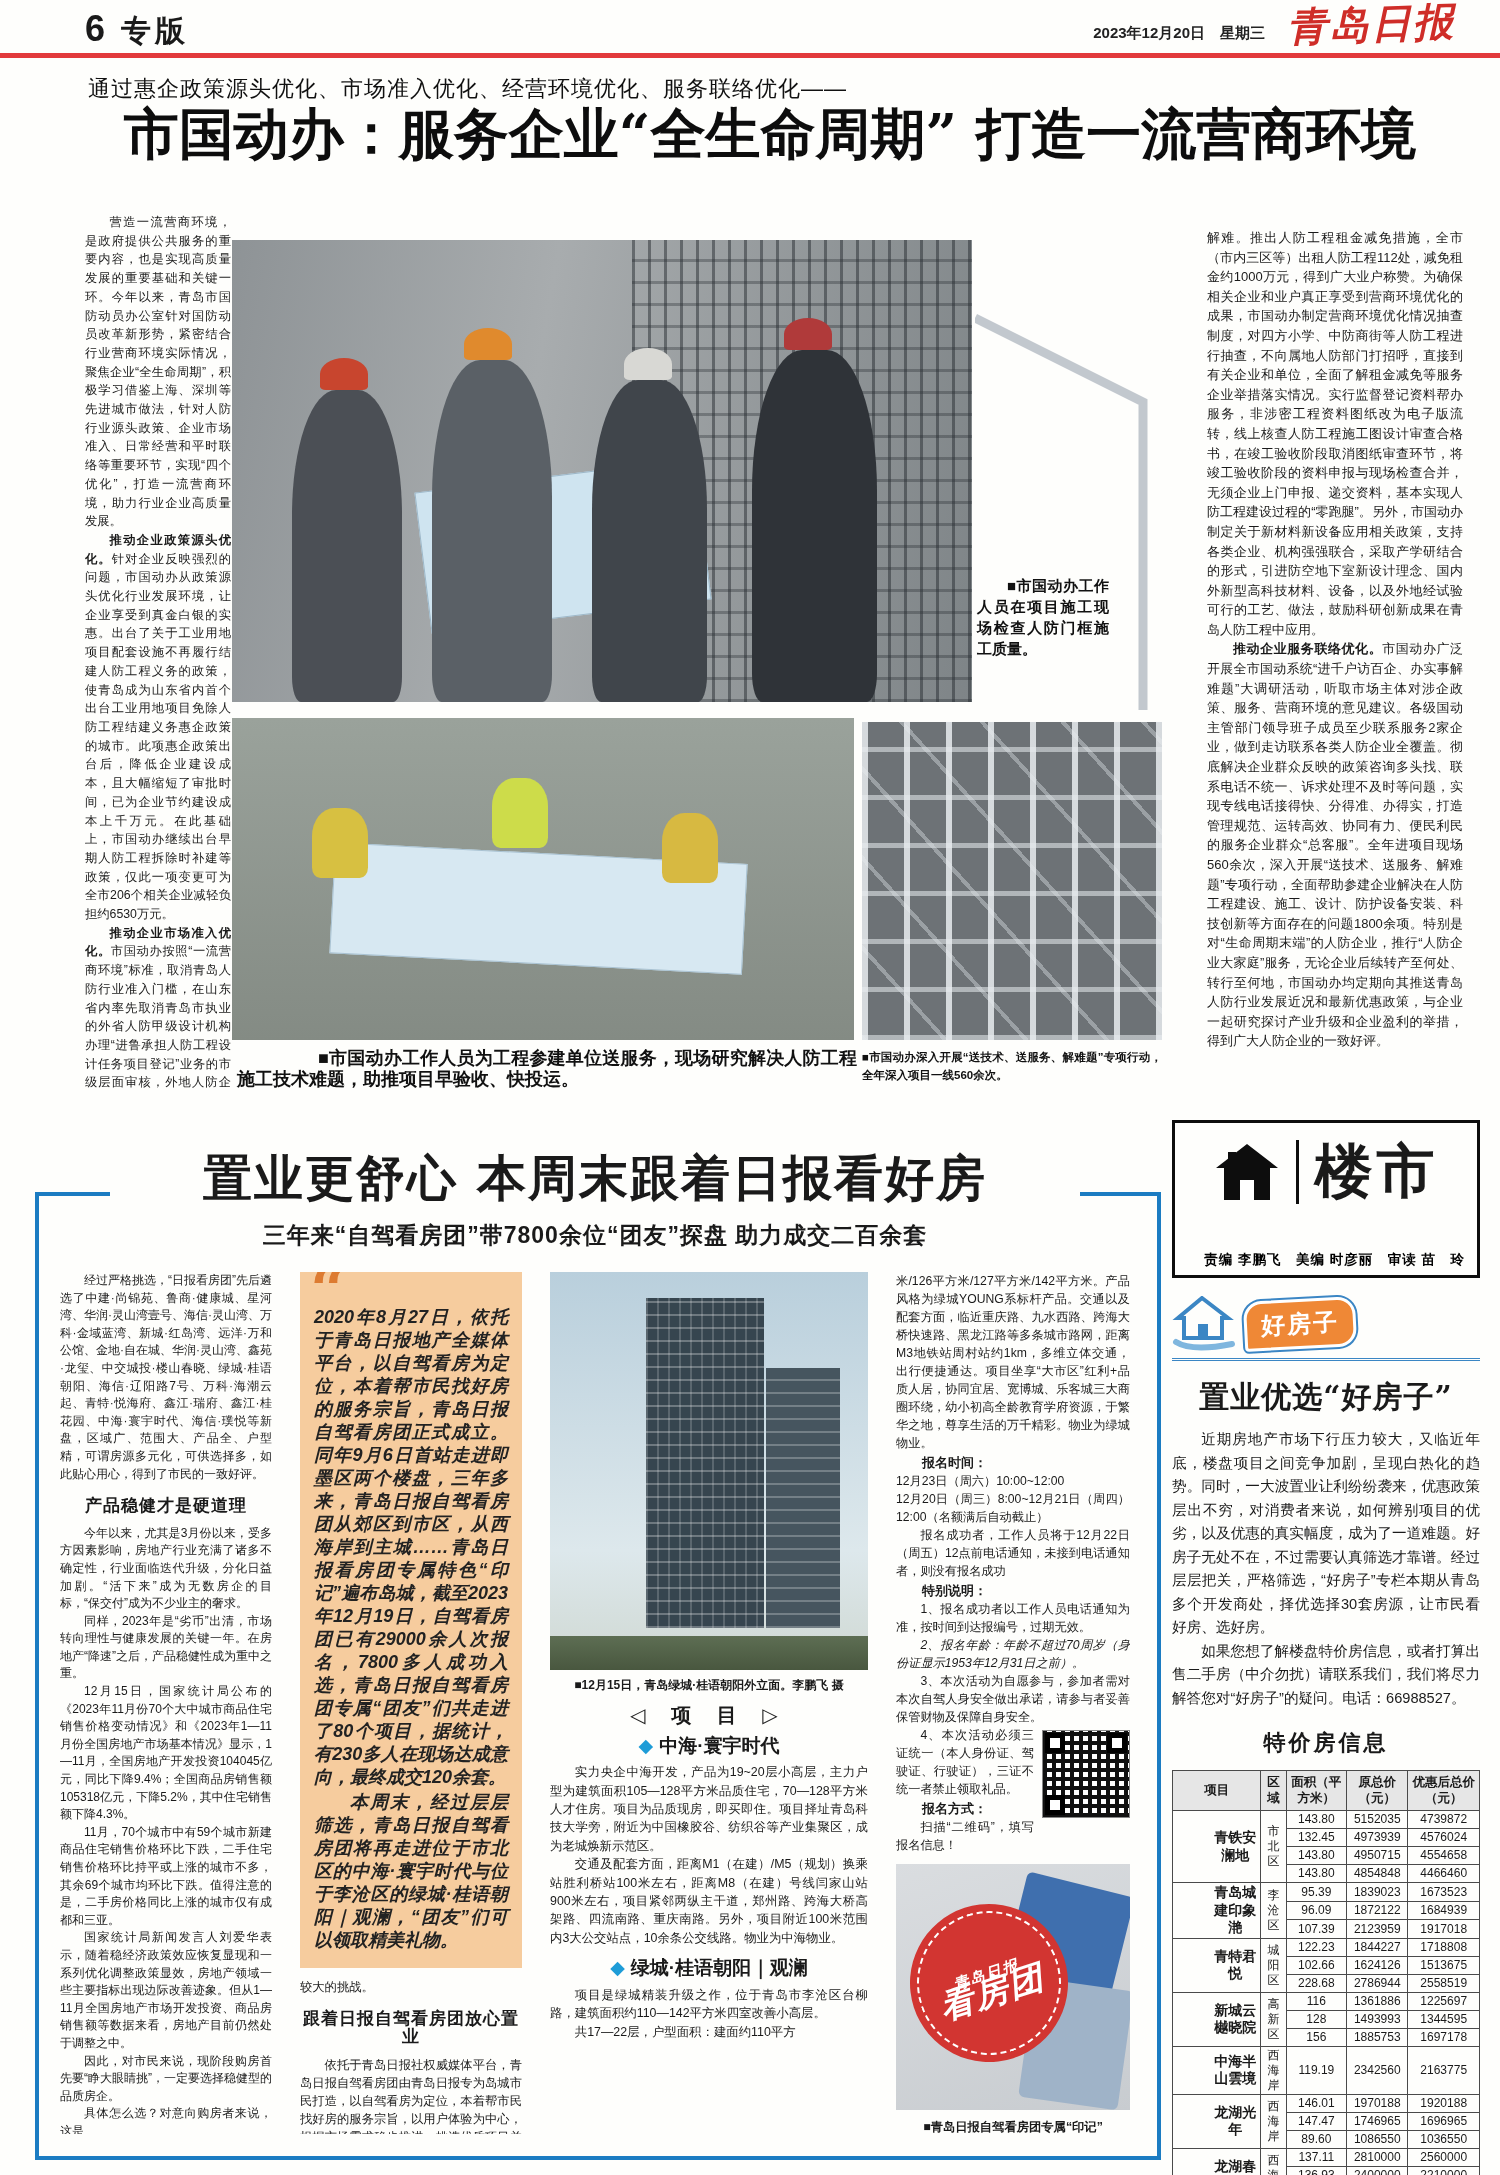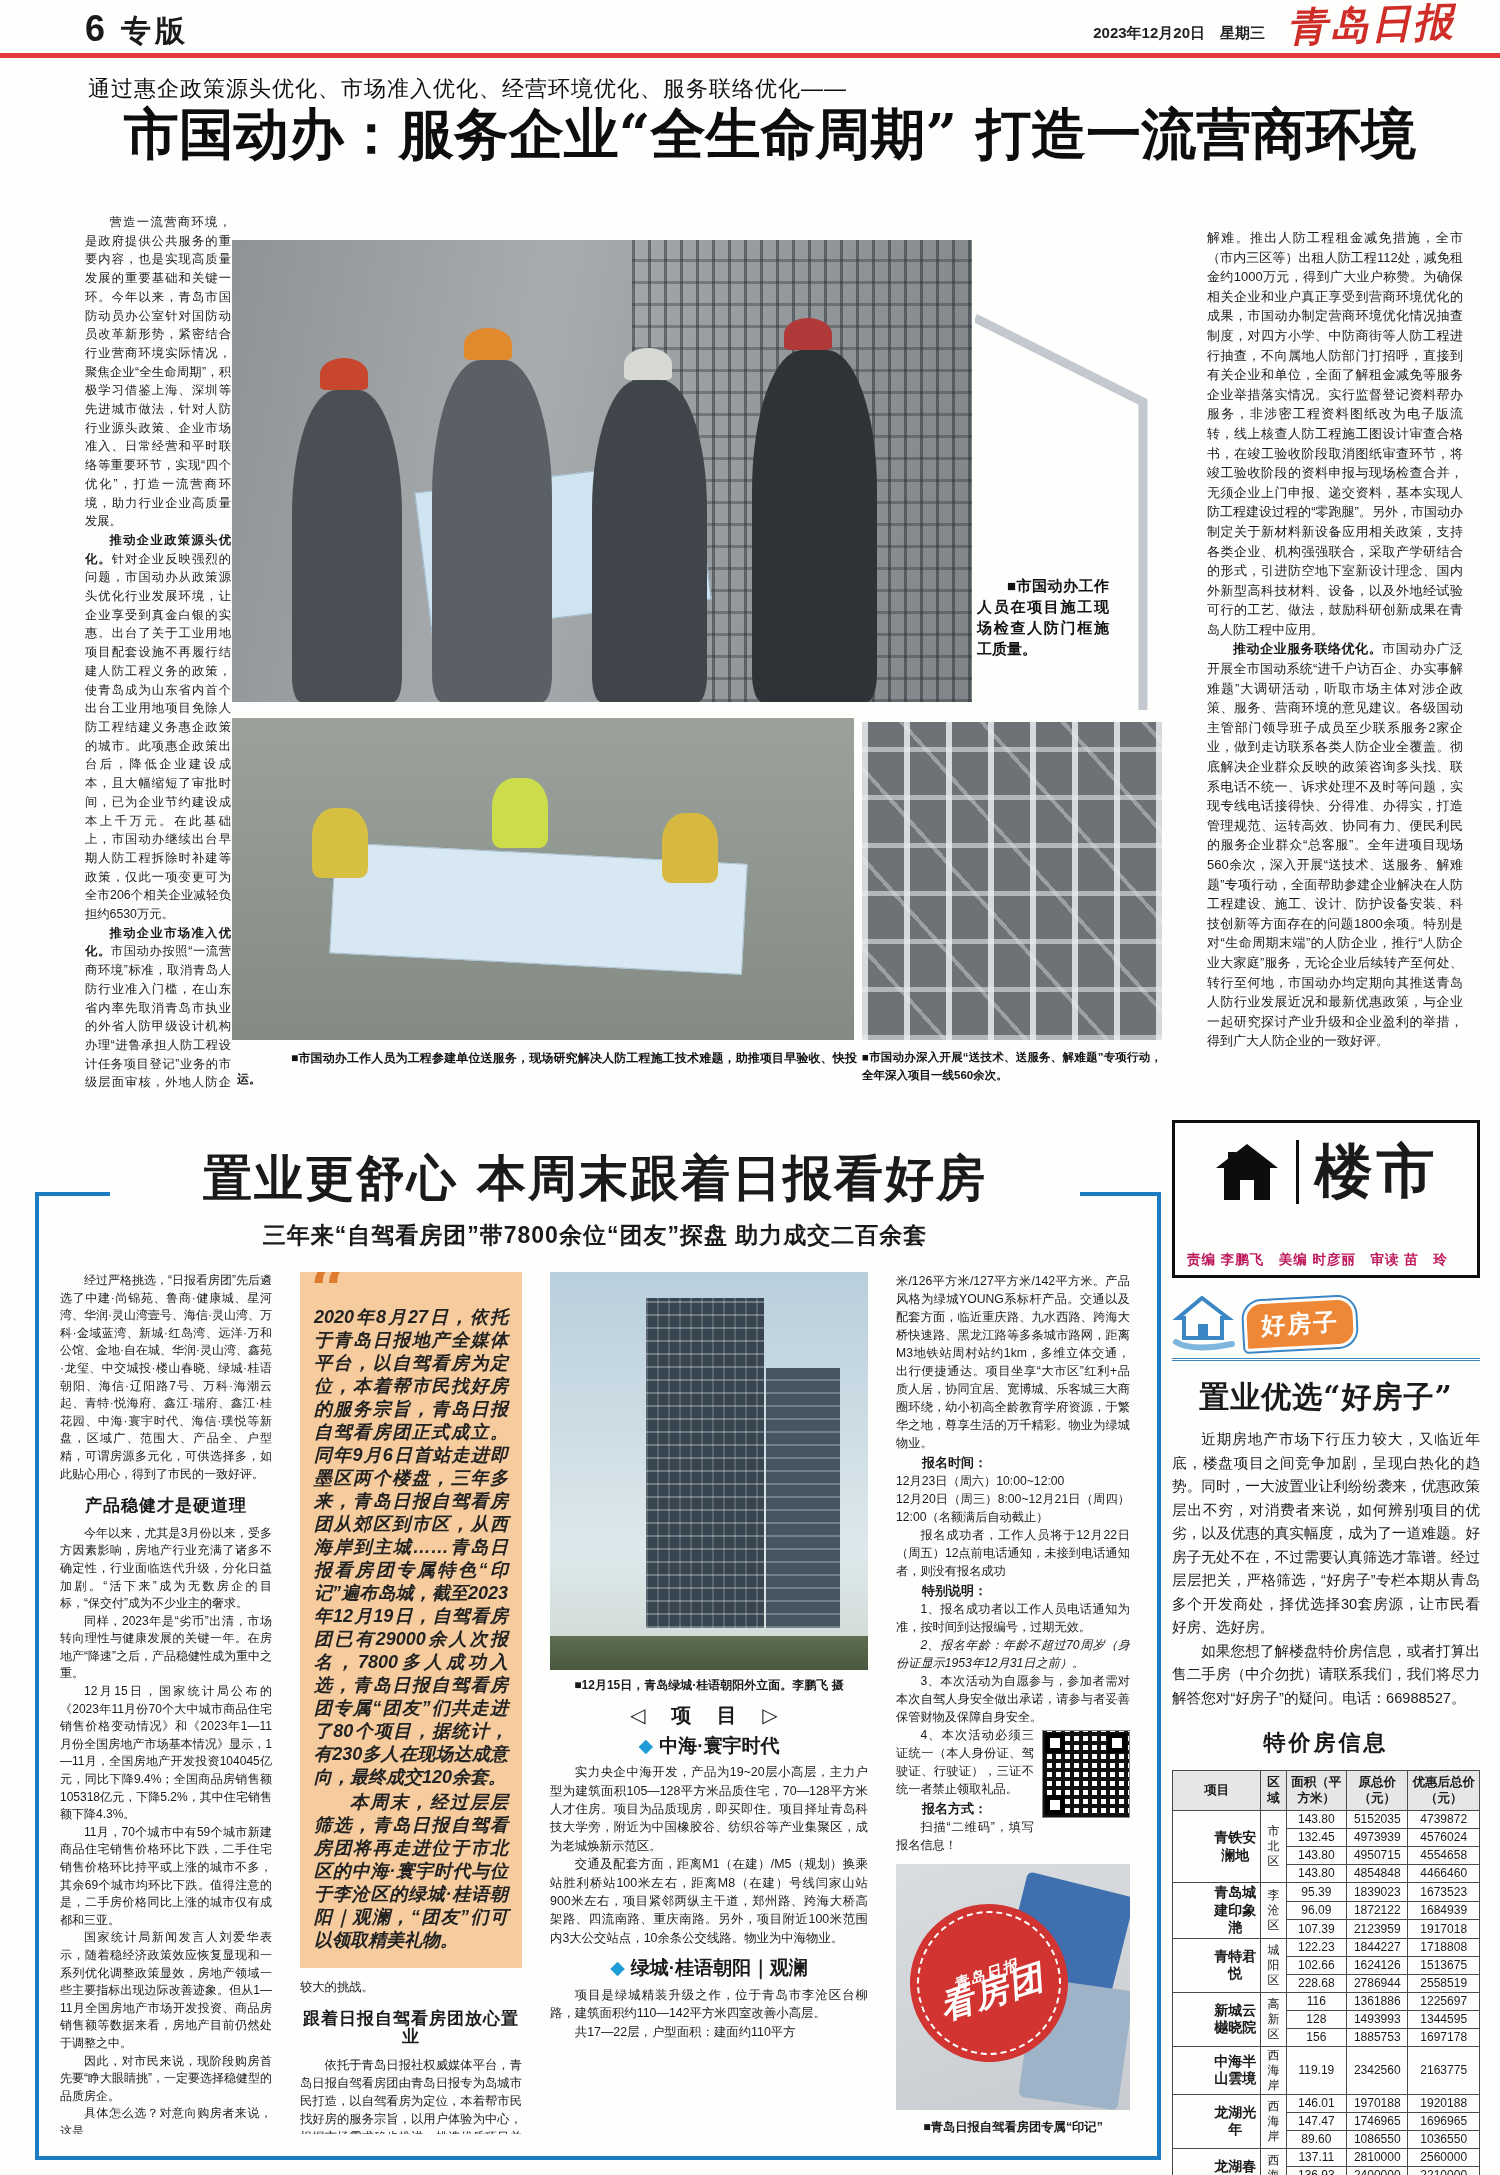--- a/index.html
+++ b/index.html
@@ -39,21 +39,21 @@
   .vest{position:absolute;width:56px;height:70px;background:#d7c041;border-radius:40% 40% 15% 15%;}
   .ph-right{left:862px;top:722px;width:300px;height:318px;background:#6d7276;}
   .scaffold{position:absolute;inset:0;
      background:repeating-linear-gradient(90deg,rgba(232,236,239,.85) 0 6px,transparent 6px 42px),
                 repeating-linear-gradient(0deg,rgba(222,227,230,.6) 0 5px,transparent 5px 48px),
                 repeating-linear-gradient(48deg,rgba(200,206,210,.5) 0 4px,transparent 4px 60px);}
   .cap-frame{position:absolute;left:975px;top:240px;width:230px;height:470px;}
   .photo-caption{font-size:15px;font-weight:600;line-height:21px;text-align:justify;color:#111;}
   .cap-top{position:absolute;left:2px;top:335px;width:132px;}
   .cap-top .para{ text-indent:2em;margin:0;}
-  .cap-under-left{position:absolute;left:237px;top:1048px;width:620px;text-indent:4.5em;font-size:12px;}
+  .cap-under-left{position:absolute;left:237px;top:1048px;width:620px;text-indent:4.5em;font-size:18px;}
   .cap-under-right{position:absolute;left:862px;top:1048px;width:300px;font-size:11.5px;line-height:18px;}
   
   .re-frame{position:absolute;left:35px;top:1192px;width:1118px;height:960px;border:4px solid #1c7cc2;}
   .re-headline{position:absolute;left:110px;top:1142px;width:970px;background:#fefefc;text-align:center;
                font-family:"DejaVu Serif","Liberation Serif",serif;font-size:49px;font-weight:900;letter-spacing:2px;padding:4px 0 10px;}
   .re-subhead{position:absolute;left:110px;top:1220px;width:970px;text-align:center;font-size:23px;font-weight:600;letter-spacing:1px;}
   .re-cols{position:absolute;left:60px;top:1272px;width:1070px;height:862px;display:flex;gap:28px;}
   .re-col{text-align:justify;overflow:hidden;}
   .re-col .para{margin:0;text-indent:2em;}
   .re-col .para.noindent{text-indent:0;}
@@ -94,21 +94,21 @@
   .stamp-top{font-size:15px;font-weight:700;letter-spacing:2px;font-style:italic;}
   .stamp-bottom{font-size:34px;font-weight:900;font-style:italic;letter-spacing:2px;}
   .stamp-cap{margin-top:8px;font-size:12.3px;font-weight:600;text-align:center;}
   
   .sidebar{position:absolute;left:1172px;top:1120px;width:308px;}
   .loushi-box{border:3px solid #0d0d0d;height:158px;box-sizing:border-box;padding:10px 12px 6px;display:flex;flex-direction:column;justify-content:space-between;}
   .loushi-row{display:flex;align-items:center;justify-content:center;gap:16px;}
   .house-ico{width:66px;height:60px;}
   .loushi-div{width:3px;height:64px;background:#0d0d0d;}
   .loushi-title{font-size:58px;font-weight:900;letter-spacing:4px;font-family:"DejaVu Serif",serif;}
-  .editors{font-size:13.5px;text-align:left;font-weight:600;color:#be185d;letter-spacing:1px;}
+  .editors{font-size:13.5px;text-align:right;font-weight:600;color:#000000;letter-spacing:1px;}
   .hfz-logo-row{margin-top:18px;display:flex;align-items:center;gap:8px;border-bottom:3px double #3b86c4;padding-bottom:6px;}
   .hfz-house{width:64px;height:56px;}
   .hfz-bubble{background:#ef8836;color:#fff;font-weight:900;font-size:24px;letter-spacing:2px;padding:6px 14px;
               border-radius:18px 18px 18px 4px;border:3px solid #fff;box-shadow:0 0 0 2px #3b86c4;transform:rotate(-3deg);}
   .hfz-title{margin-top:16px;text-align:center;font-size:30px;font-weight:900;font-family:"DejaVu Serif",serif;letter-spacing:1px;}
   .hfz-body{margin-top:10px;font-size:14.6px;line-height:23.5px;text-align:justify;}
   .hfz-body .para{margin:0;text-indent:2em;}
   .pt-title{margin-top:14px;text-align:center;font-size:22px;font-weight:800;letter-spacing:3px;position:relative;padding:4px 0;}
   .pt-title:before{content:"";position:absolute;left:0;right:0;top:50%;height:14px;transform:translateY(-50%);
         background:linear-gradient(90deg,transparent,#cfe6f4 20%,#9fcdea 50%,#cfe6f4 80%,transparent);z-index:-1;}

